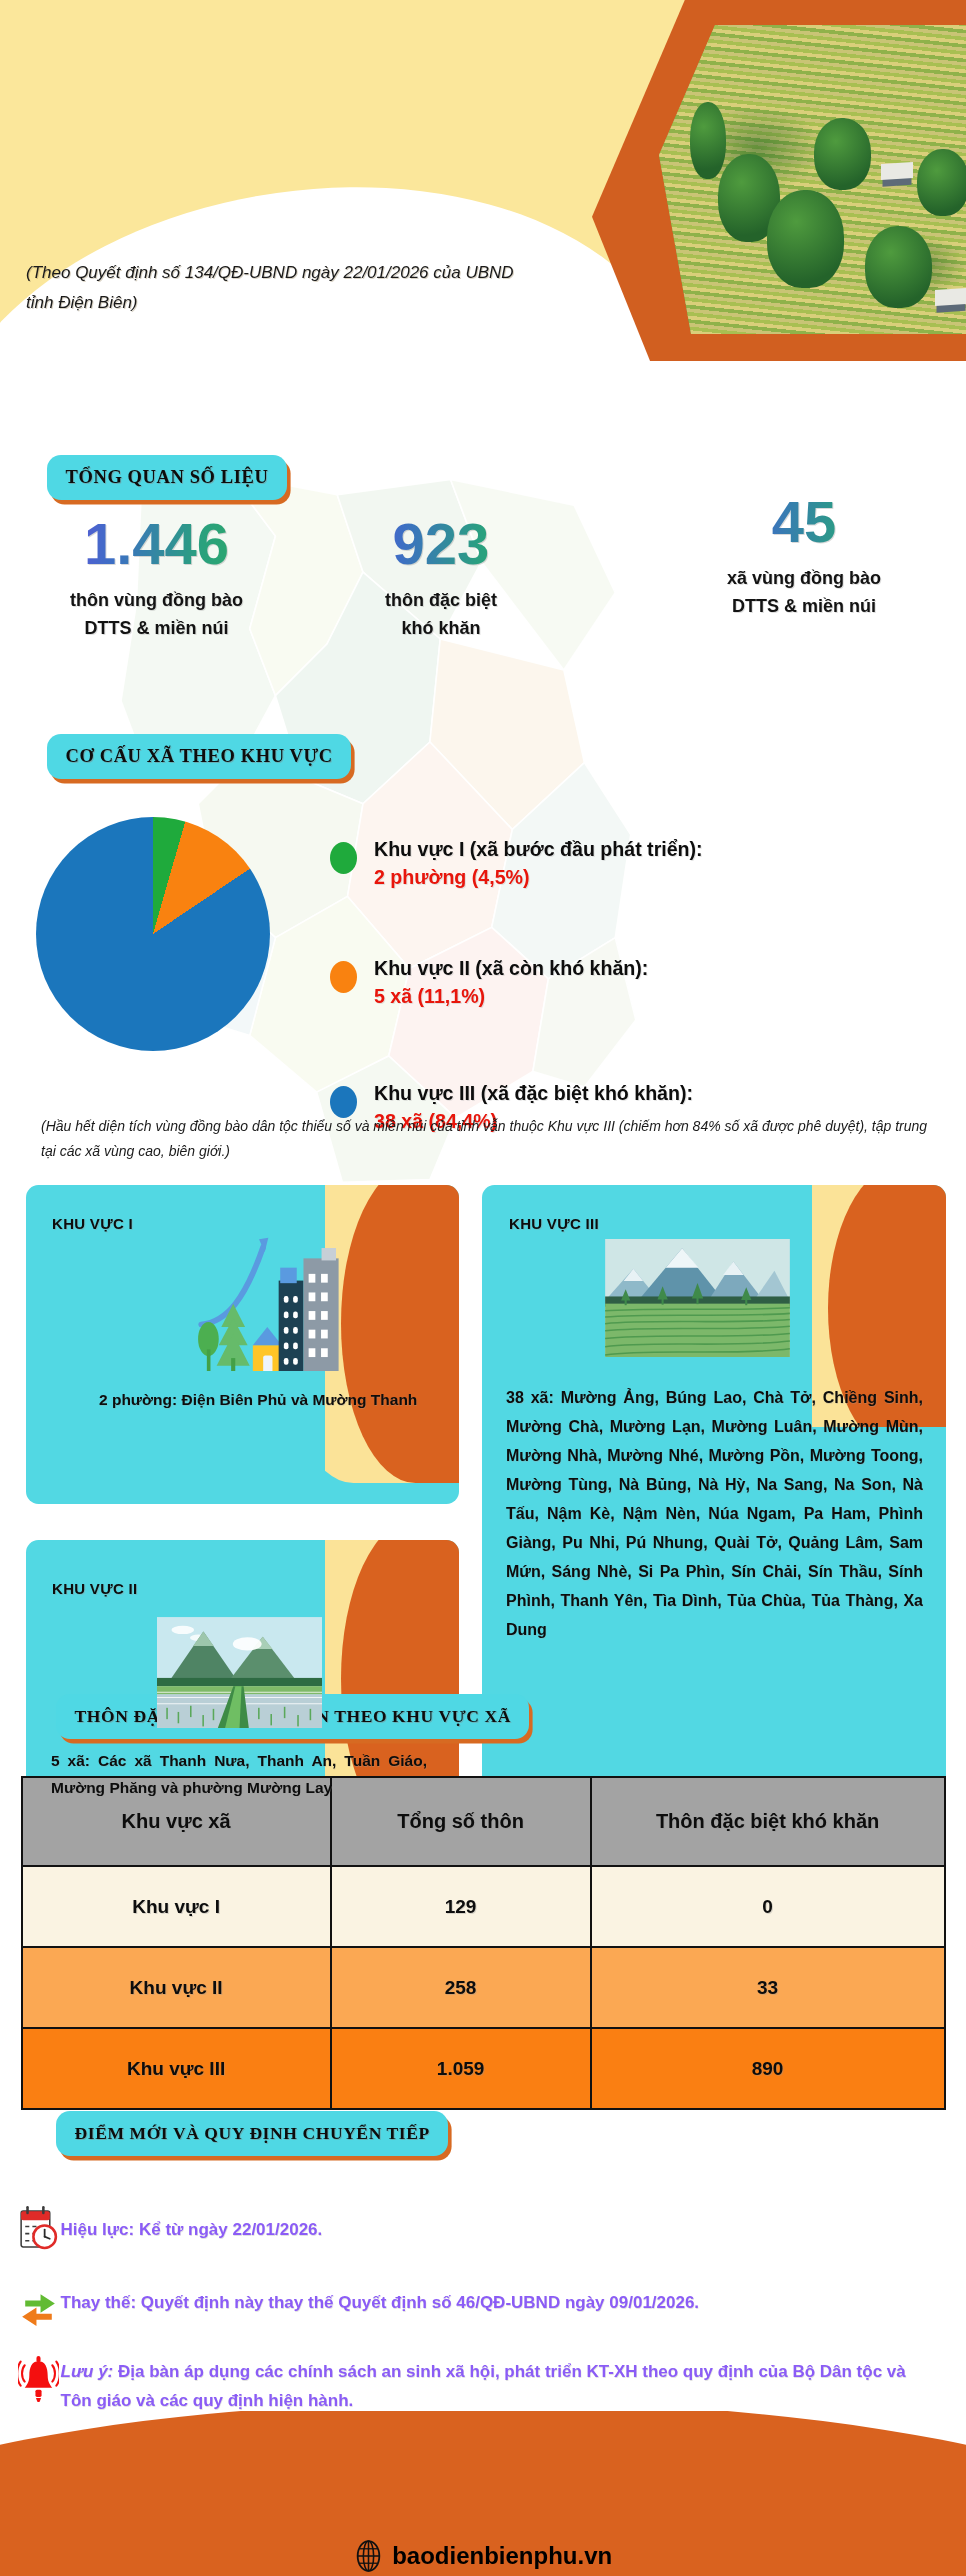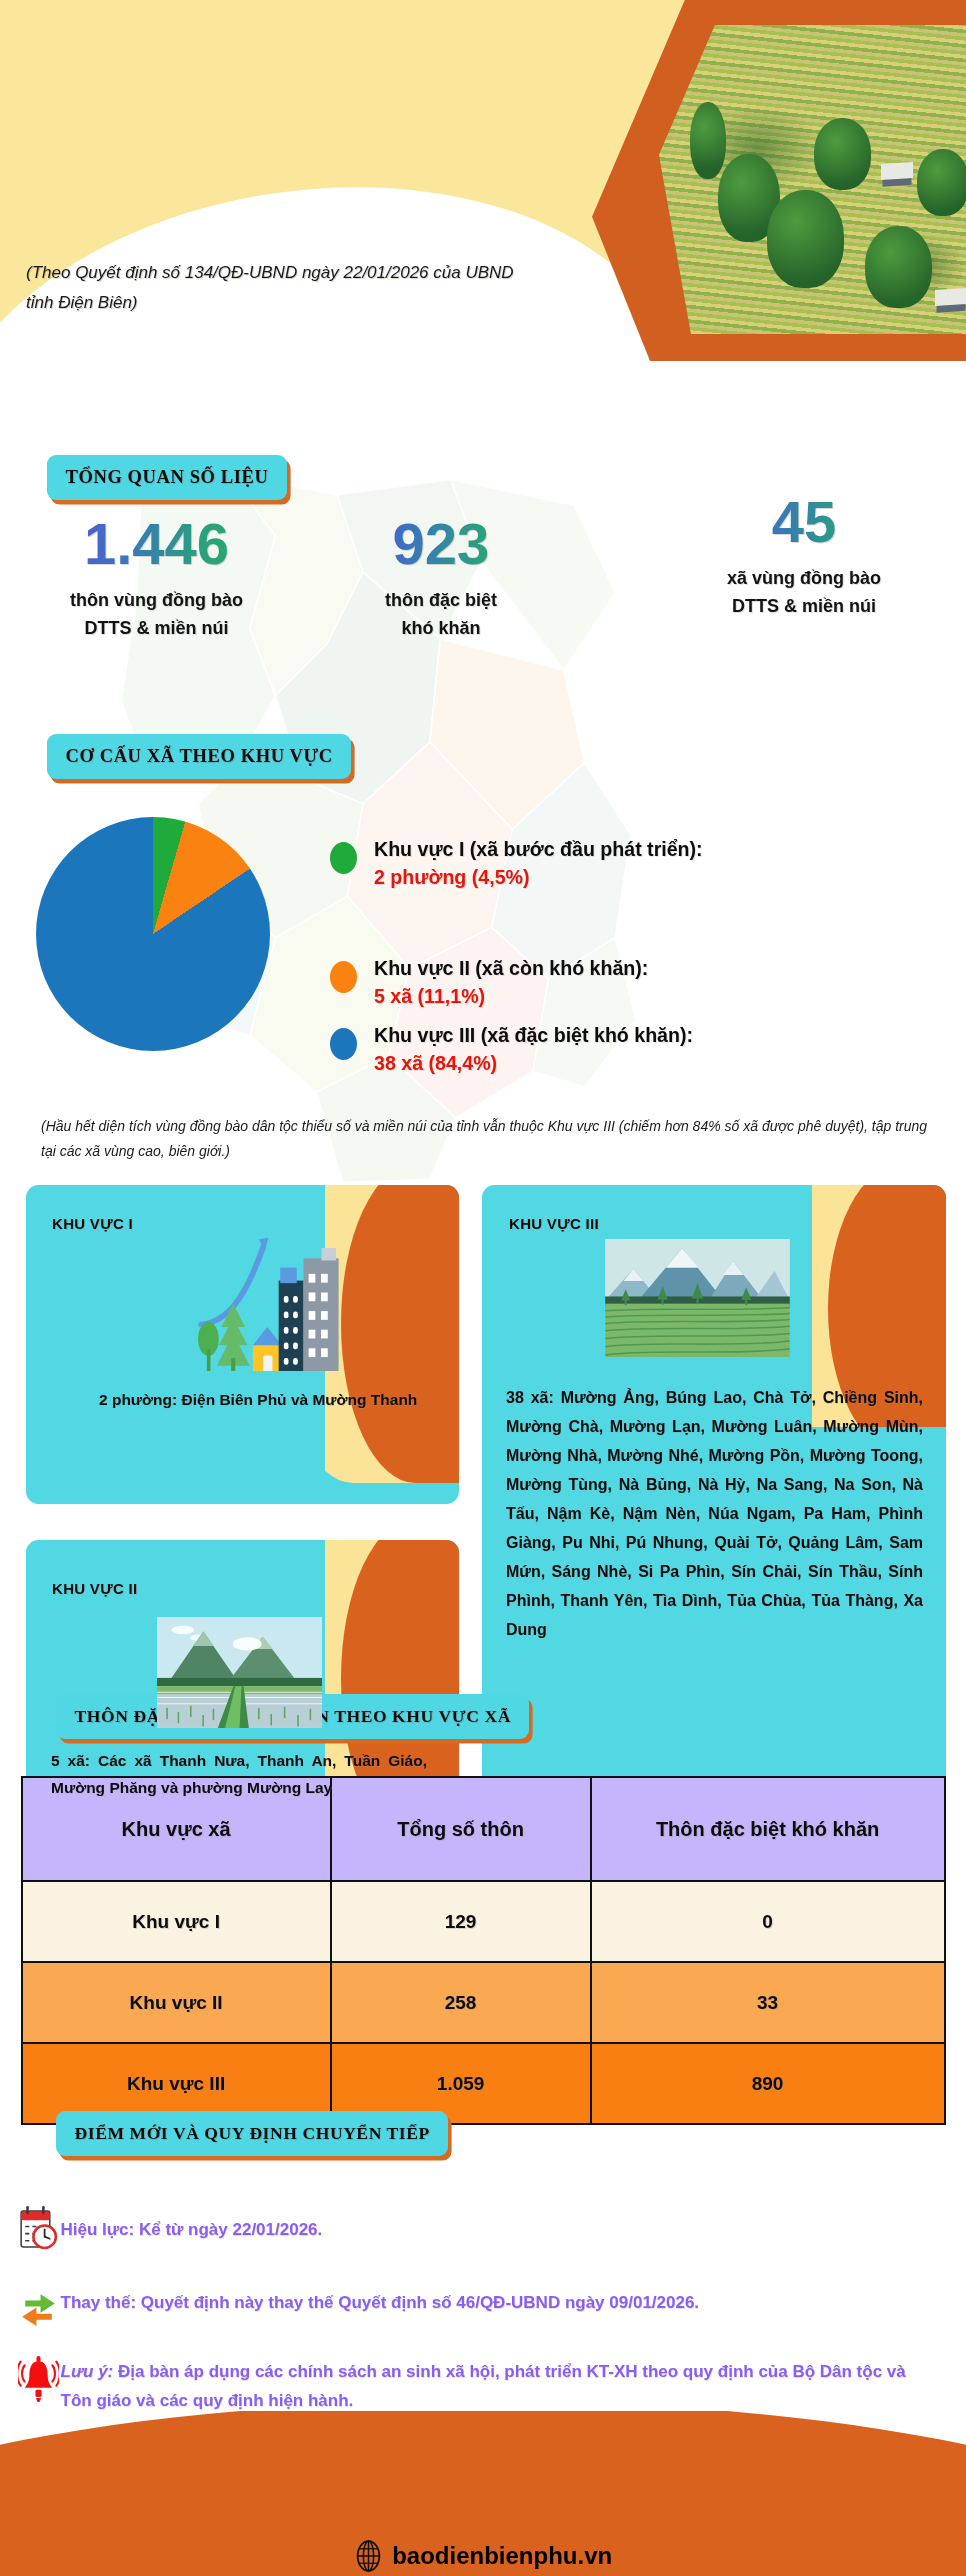--- a/index.html
+++ b/index.html
@@ -76,21 +76,21 @@
   
   .map-watermark {
     position:absolute; left:121px; top:474px; width:520px; height:711px;
     opacity:.55; pointer-events:none; overflow:hidden;
   }
 
   
   .badge {
     position:absolute;
     background:#4fd8e4;
-    border-radius:9px;
+    border-radius:14px;
     box-shadow: 3.6px 4.6px 0 0 #d76a22;
     display:flex; align-items:center; justify-content:center;
     font-family:"Liberation Serif", serif;
     font-weight:bold; font-size:18.5px; letter-spacing:0.6px;
     color:#0d0d0d; text-transform:uppercase;
     text-shadow: 1px 1px 0 rgba(130,130,130,.45);
     padding:0 18.5px;
   }
 
   
@@ -176,21 +176,21 @@
     border-collapse:collapse; background:#fff;
     border:2.6px solid #111;
   }
   .tbl th, .tbl td {
     border:2.1px solid #111;
     text-align:center; vertical-align:middle;
     font-family:"Liberation Sans", sans-serif;
     font-weight:bold;
     text-shadow: 1px 1px 0 rgba(150,150,150,.35);
   }
-  .tbl th { height:104px; font-size:20px; background:#c4b5fd; color:#0d0d0d; }
+  .tbl th { height:89px; font-size:20px; background:#a3a3a3; color:#0d0d0d; }
   .tbl td { height:81px; font-size:19px; color:#0d0d0d; }
   .row-k1 td { background:#faf3e2; }
   .row-k2 td { background:#fba853; }
   .row-k3 td { background:#fa7f12; }
 
   
   .bullet { position:absolute; }
   .bullet-text {
     position:absolute; left:43px;
     font-family:"Liberation Sans", sans-serif;
@@ -291,21 +291,21 @@
       <div class="legend-t2">2 phường (4,5%)</div>
     </div>
   </div>
   <div style="position:relative; height:67px; margin-top:52px;">
     <div class="legend-dot" style="top:7.2px; background:#f98210;"></div>
     <div style="margin-left:44px;">
       <div class="legend-t1">Khu vực II (xã còn khó khăn):</div>
       <div class="legend-t2">5 xã (11,1%)</div>
     </div>
   </div>
-  <div style="position:relative; height:67px; ">
+  <div style="position:relative; height:67px; margin-top:58px;">
     <div class="legend-dot" style="top:7.2px; background:#1b76bc;"></div>
     <div style="margin-left:44px;">
       <div class="legend-t1">Khu vực III (xã đặc biệt khó khăn):</div>
       <div class="legend-t2">38 xã (84,4%)</div>
     </div>
   </div>
 </div>
 
 <div class="pie-note">(Hầu hết diện tích vùng đồng bào dân tộc thiểu số và miền núi của tỉnh vẫn thuộc Khu vực III (chiếm hơn 84% số xã được phê duyệt), tập trung tại các xã vùng cao, biên giới.)</div>
 

